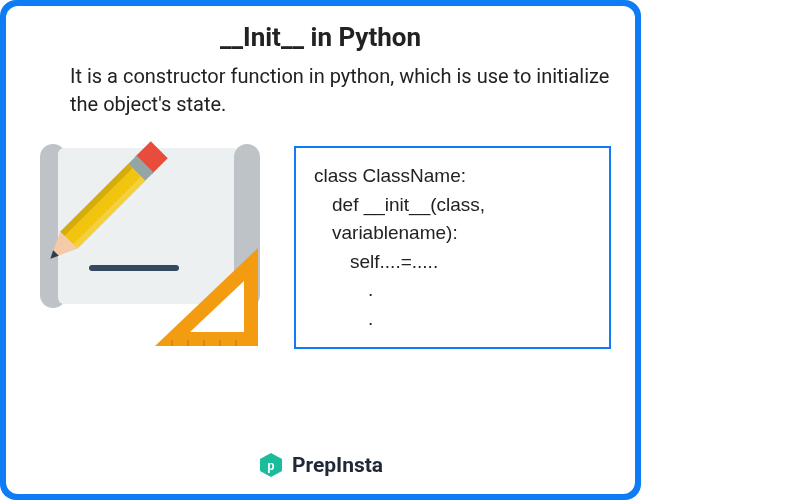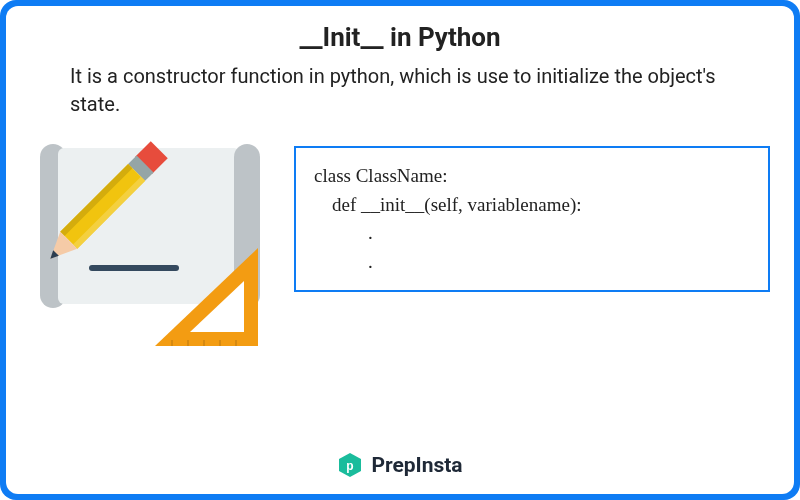--- a/index.html
+++ b/index.html
@@ -5,21 +5,21 @@
     * { margin: 0; padding: 0; box-sizing: border-box; }
     body {
       font-family: -apple-system, BlinkMacSystemFont, 'Segoe UI', Roboto, sans-serif;
       background: #fff;
       width: 800px;
       height: 500px;
       position: relative;
     }
     .outer {
       background: #0e7cf4;
-      width: 800px;
+      width: 641px;
       height: 500px;
       border-radius: 16px;
       padding: 6px;
     }
     .card {
       background: #fff;
       width: 100%;
       height: 100%;
       border-radius: 12px;
       padding: 16px 24px;
@@ -54,21 +54,21 @@
       margin-left: 10px;
     }
     .codebox {
       border: 2px solid #0e7cf4;
       padding: 14px 18px;
       font-size: 19px;
       color: #222;
       line-height: 1.5;
       flex: 1;
       margin-top: 10px;
-      font-family: Liberation Serif, serif;
+      font-family: Liberation Sans, sans-serif;
     }
     .codebox .l2 { padding-left: 18px; }
     .codebox .l3 { padding-left: 36px; }
     .codebox .l4 { padding-left: 54px; }
     .footer {
       display: flex;
       justify-content: center;
       align-items: center;
       gap: 8px;
       padding-top: 8px;
@@ -119,21 +119,22 @@
             <line x1="132" y1="210" x2="132" y2="204" stroke="#d68910" stroke-width="2"></line>
             <line x1="148" y1="210" x2="148" y2="204" stroke="#d68910" stroke-width="2"></line>
             <line x1="164" y1="210" x2="164" y2="204" stroke="#d68910" stroke-width="2"></line>
             <line x1="180" y1="210" x2="180" y2="204" stroke="#d68910" stroke-width="2"></line>
             <line x1="196" y1="210" x2="196" y2="204" stroke="#d68910" stroke-width="2"></line>
           </g>
         </svg>
       </div>
       <div class="codebox">
         <div>class ClassName:</div>
-        <div class="l2">def __init__(self, variablename):</div>
+        <div class="l2">def __init__(class, variablename):</div>
+        <div class="l3">self....=.....</div>
         <div class="l4">.</div>
         <div class="l4">.</div>
       </div>
     </div>
     <div class="footer">
       <span class="logo-hex">
         <svg viewBox="0 0 26 26" width="26" height="26">
           <polygon points="13,1 24,7 24,19 13,25 2,19 2,7" fill="#1abc9c"></polygon>
           <text x="13" y="18" text-anchor="middle" font-size="12" font-weight="700" fill="#fff" font-family="sans-serif">p</text>
         </svg>

